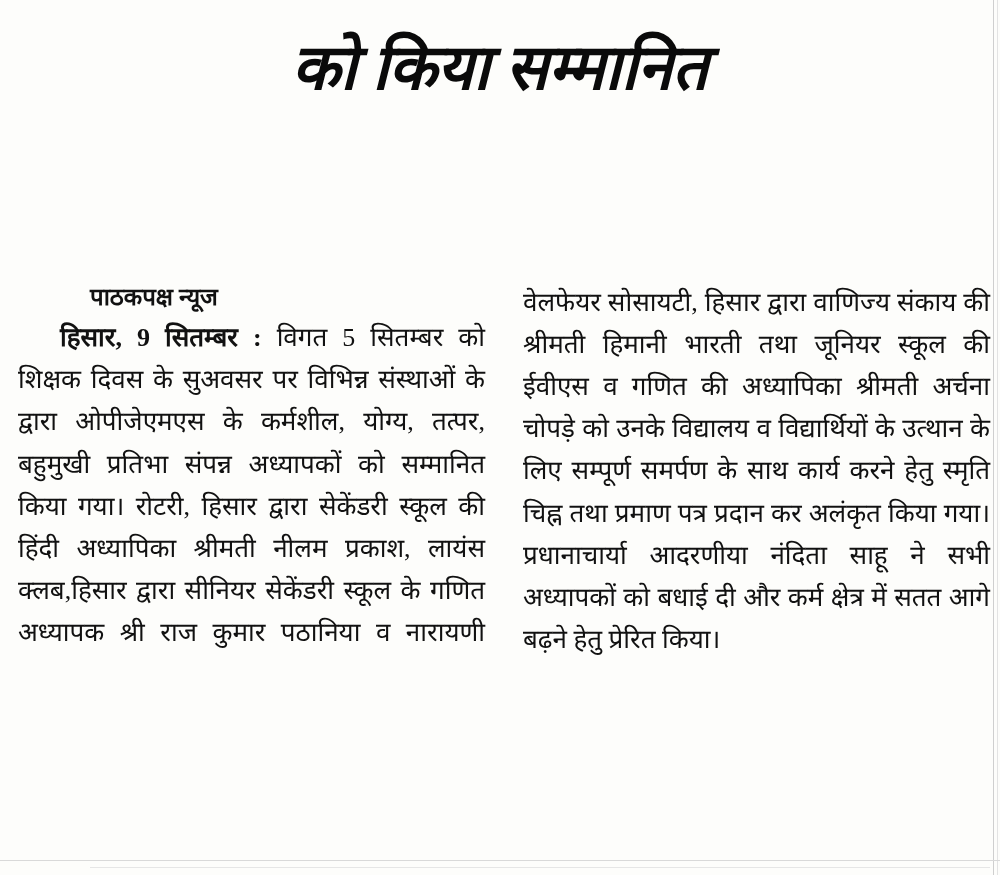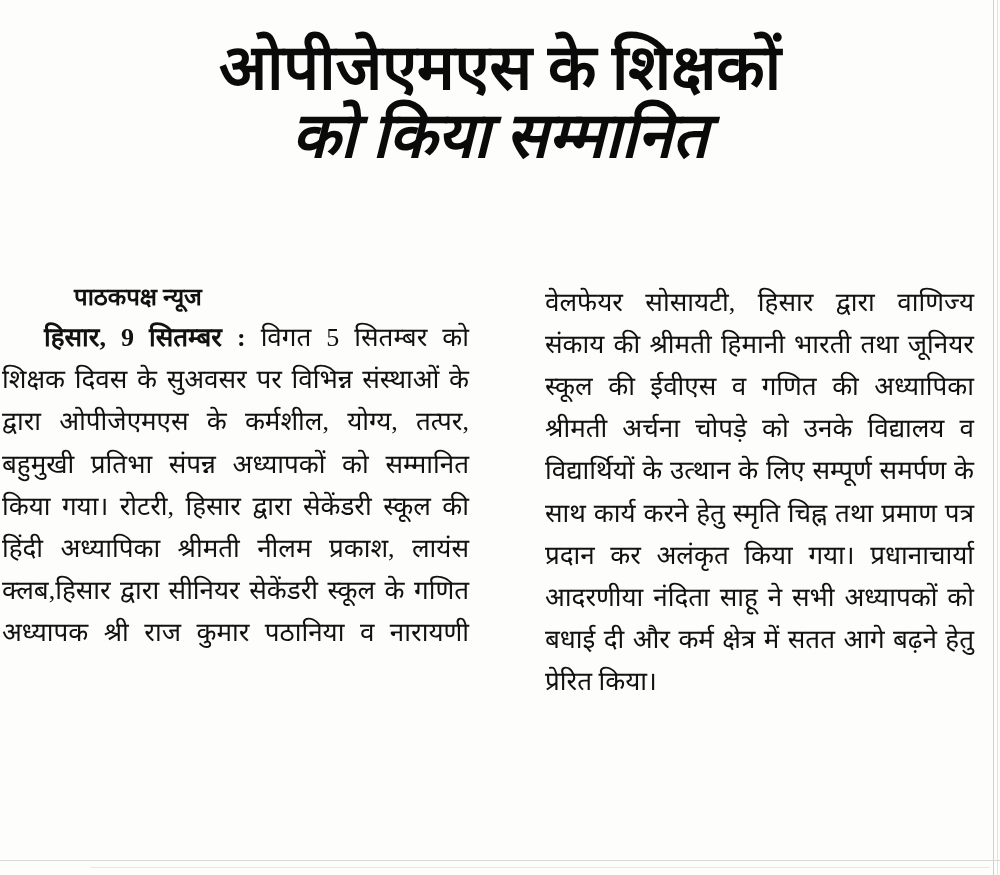--- a/index.html
+++ b/index.html
@@ -70,21 +70,21 @@
     font-size: 63px;
     line-height: 1.08;
     letter-spacing: 0px;
     color: #0a0a0a;
   }
   .headline .l1 { display: block; }
   .headline .l2 { display: block; font-style: italic; }
 
   .columns {
     position: absolute;
-    left: 2px;
+    left: 18px;
     top: 282px;
     width: 972px;
     display: flex;
     gap: 38px;
   }
   .col {
     width: 467px;
   }
 
   .byline {
@@ -111,35 +111,33 @@
     line-height: 1.62;
     text-align: justify;
     text-align-last: justify;
     margin: 0;
   }
   .col-right .body-para {
     text-align-last: justify;
   }
   .col-right .last-line {
     text-align-last: left;
-    margin-left: 38px;
   }
 </style>
 </head>
 <body>
 
 <div class="page">
 
   <div class="edge-right2"></div>
   <div class="edge-right"></div>
   <div class="edge-bottom"></div>
   <div class="edge-bottom2"></div>
 
   <div class="headline">
-    <span class="l1">ओपीजेएमएस के शिक्षकों</span>
     <span class="l2">को किया सम्मानित</span>
   </div>
 
   <div class="columns">
 
     <div class="col col-left">
       <div class="byline">पाठकपक्ष न्यूज</div>
       <p class="dateline-para"><span class="dateline">हिसार, 9 सितम्बर :</span> <span>विगत 5 सितम्बर को शिक्षक दिवस के सुअवसर पर विभिन्न संस्थाओं के द्वारा ओपीजेएमएस के कर्मशील, योग्य, तत्पर, बहुमुखी प्रतिभा संपन्न अध्यापकों को सम्मानित किया गया। रोटरी, हिसार द्वारा सेकेंडरी स्कूल की हिंदी अध्यापिका श्रीमती नीलम प्रकाश, लायंस क्लब,हिसार द्वारा सीनियर सेकेंडरी स्कूल के गणित अध्यापक श्री राज कुमार पठानिया व नारायणी</span></p>
     </div>
 

